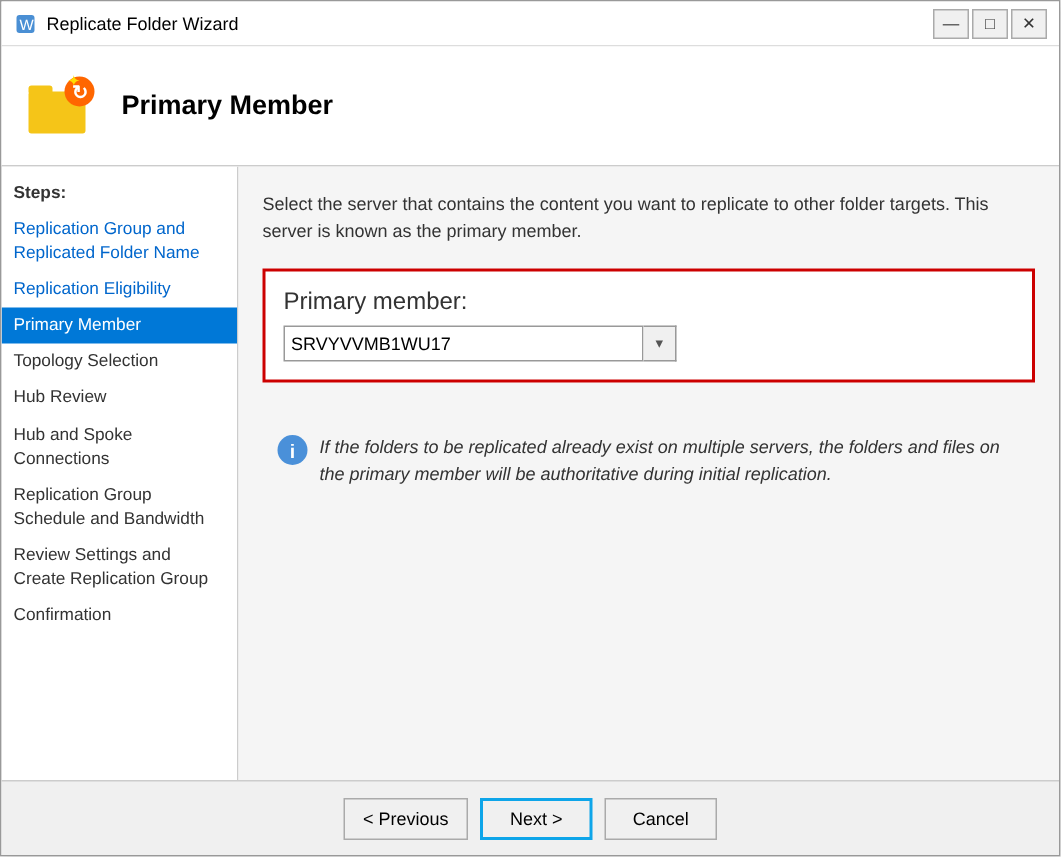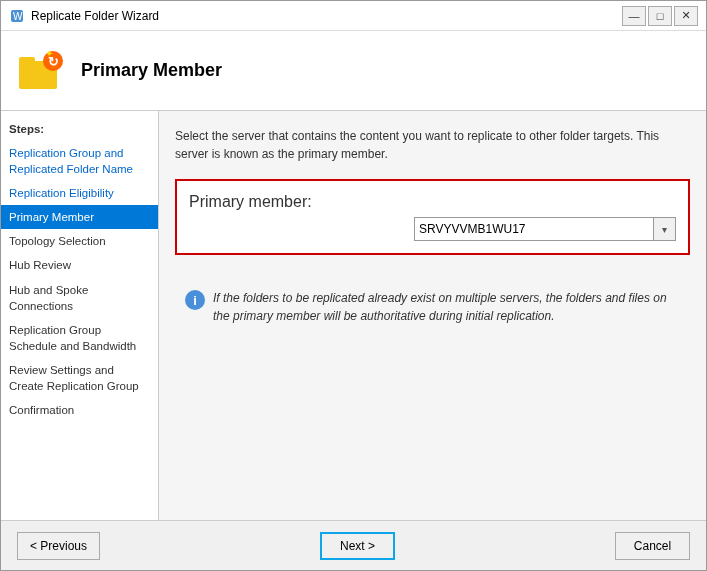--- a/index.html
+++ b/index.html
@@ -151,21 +151,20 @@
       margin-bottom: 16px;
     }
     .primary-member-label {
       font-size: 16px;
       color: #333;
       margin-bottom: 6px;
     }
     .dropdown-wrapper {
       display: flex;
       align-items: center;
-      justify-content: flex-end;
     }
     .dropdown-select {
       width: 240px;
       height: 24px;
       border: 1px solid #999;
       background: #fff;
       font-size: 12px;
       padding: 0 4px;
       appearance: none;
       -webkit-appearance: none;
@@ -212,21 +211,21 @@
       line-height: 1.5;
       font-style: italic;
     }
 
     .footer {
       height: 50px;
       background: #f0f0f0;
       border-top: 1px solid #ccc;
       display: flex;
       align-items: center;
-      justify-content: space-between;
+      justify-content: center;
       padding: 0 16px;
       gap: 8px;
       flex-shrink: 0;
     }
     .footer-btn {
       height: 28px;
       min-width: 75px;
       border: 1px solid #aaa;
       background: #f0f0f0;
       font-size: 12px;

